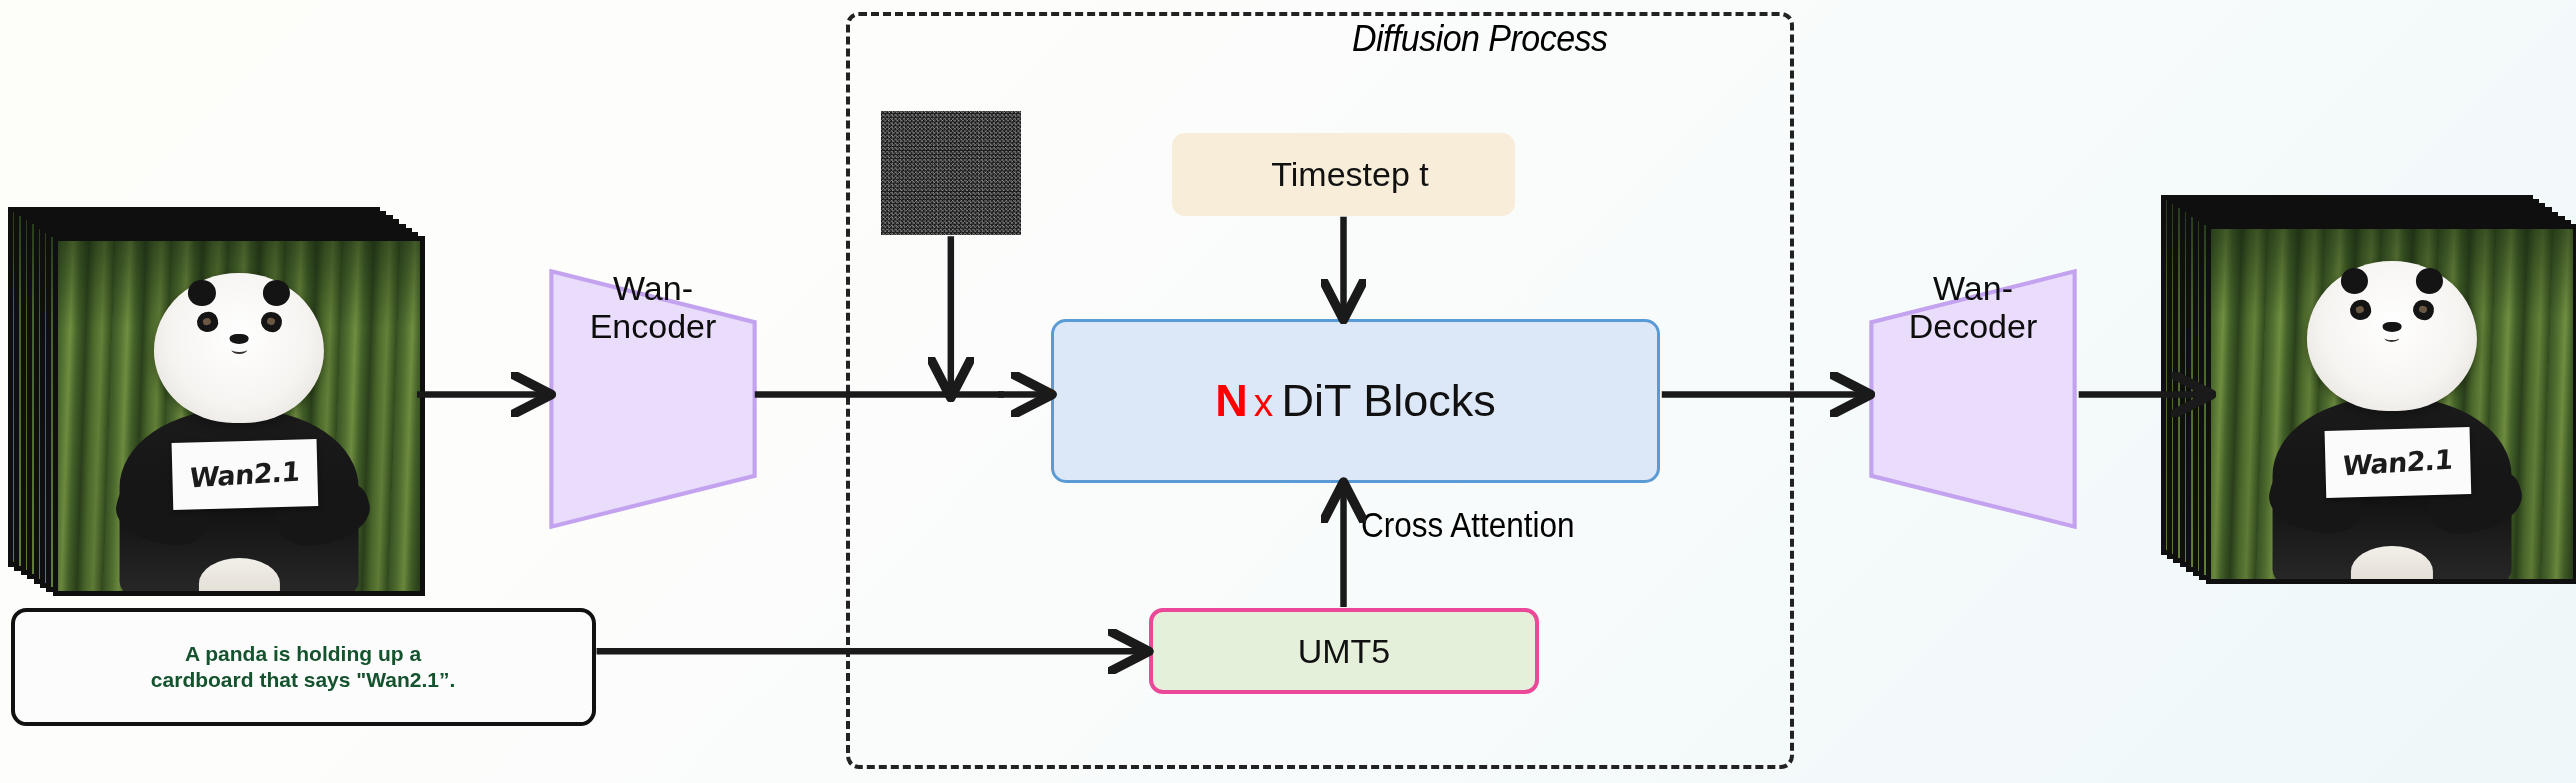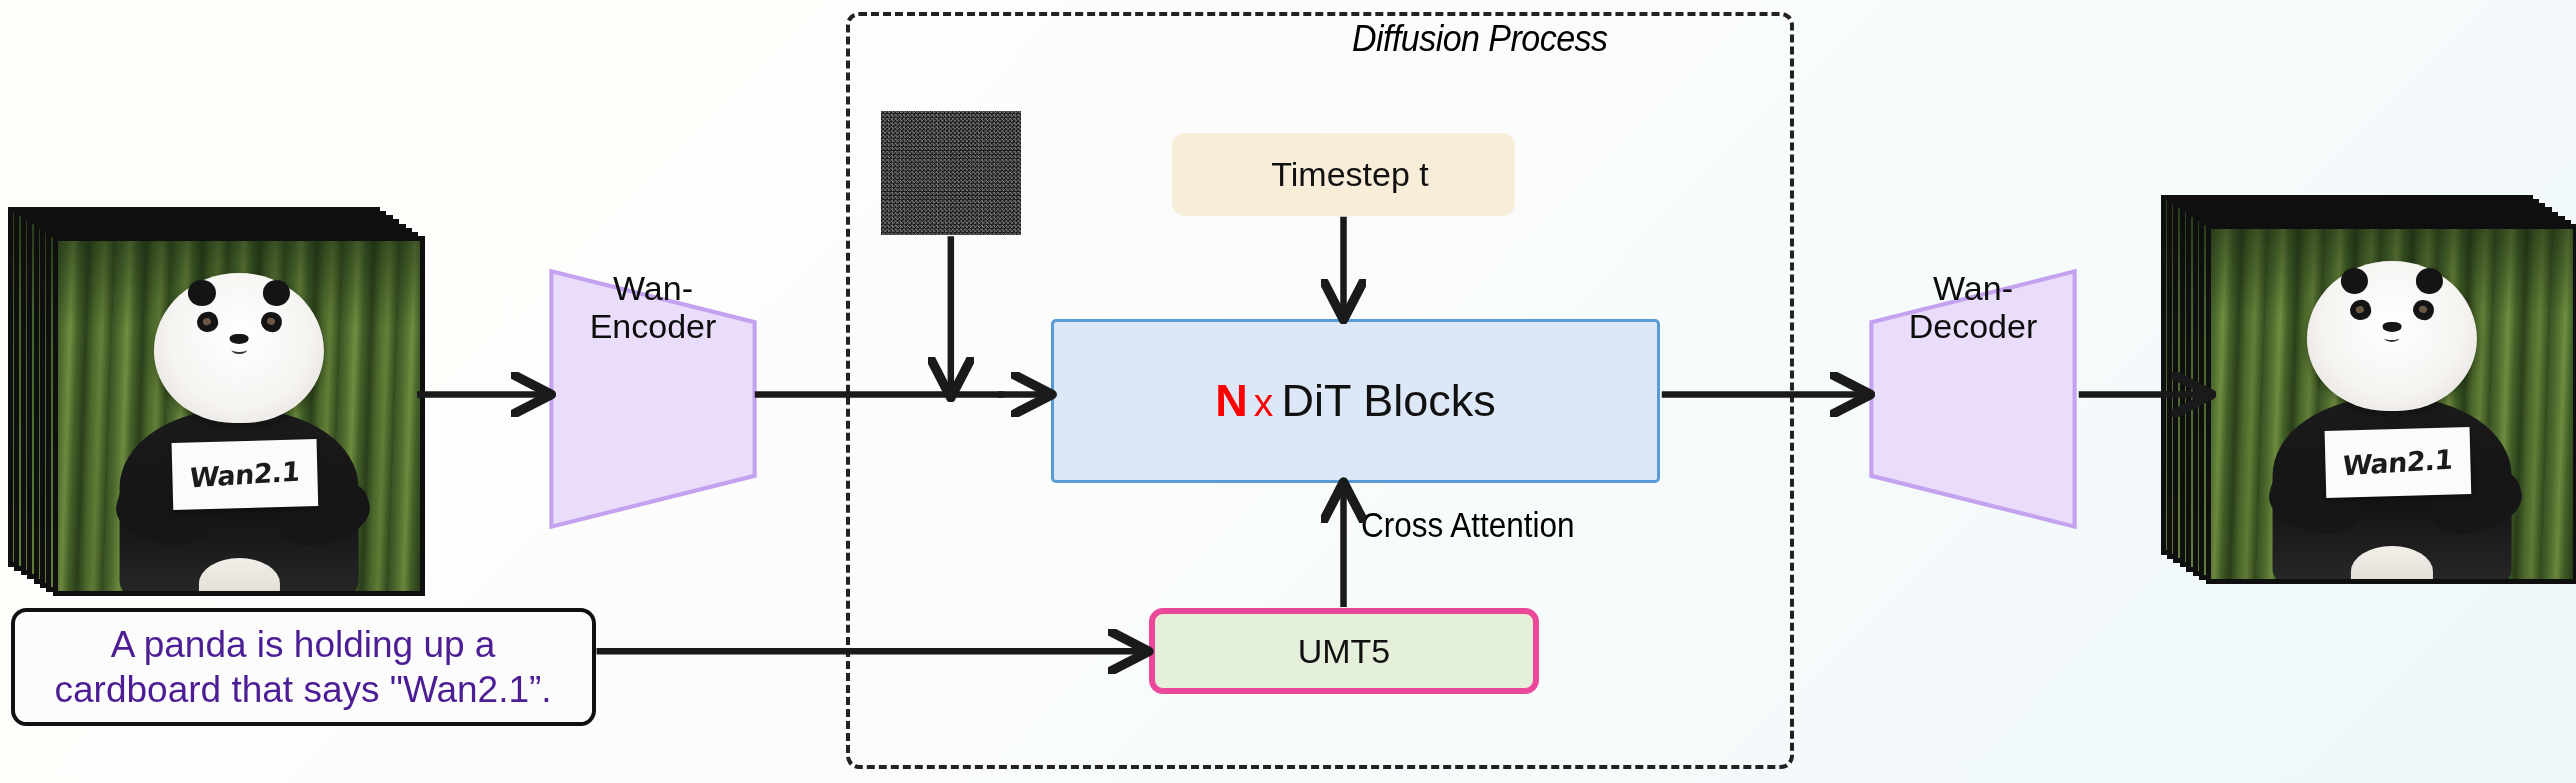--- a/index.html
+++ b/index.html
@@ -113,38 +113,39 @@
     position:absolute;display:flex;align-items:center;justify-content:center;
     box-sizing:border-box;text-align:center;
   }
   #timestep-box{
     left:1172px;top:133px;width:343px;height:83px;
     background:#f7edd8;border-radius:13px;
   }
   #timestep-box .lbl{font-size:34px;color:#111;margin-left:13px;}
   #dit-box{
     left:1051px;top:319px;width:609px;height:164px;
-    background:#dce7f8;border:3px solid #5b9bd5;border-radius:5px;
+    background:#dce7f8;border:3px solid #5b9bd5;border-radius:15px;
   }
   #dit-label{font-size:45px;color:#111;letter-spacing:0px;}
   #dit-label .n{color:#ff0000;font-weight:bold;}
   #dit-label .x{color:#ff0000;font-weight:normal;font-size:39px;}
   #umt5-box{
     left:1149px;top:608px;width:390px;height:86px;
-    background:#e4f0da;border:6px solid #ec4899;border-radius:14px;
+    background:#e4f0da;border:4px solid #ec4899;border-radius:14px;
   }
   #umt5-box .lbl{font-size:34px;color:#111;}
   #prompt-box{
     left:10.6px;top:608px;width:585px;height:118px;
     background:#fcfcfc;border:4.1px solid #111;border-radius:15.4px;
     flex-direction:column;
   }
   #prompt-box .lbl{
-    font-size:37px;line-height:1.22;color:#4c1d95;white-space:pre-line;
+    font-size:21px;line-height:1.22;color:#14532d;white-space:pre-line;
     font-family:"Liberation Sans", sans-serif;
+    font-weight:bold;
   }
 
   
   #noise-patch{
     left:881px;top:111px;width:140px;height:124px;
     background-color:#8d8d8d;
     background-image:
       repeating-conic-gradient(#5a5a5a 0% 25%, #c9c9c9 0% 50%),
       repeating-conic-gradient(#9a9a9a 0% 25%, #6e6e6e 0% 50%),
       repeating-conic-gradient(#b4b4b4 0% 25%, #4f4f4f 0% 50%);

